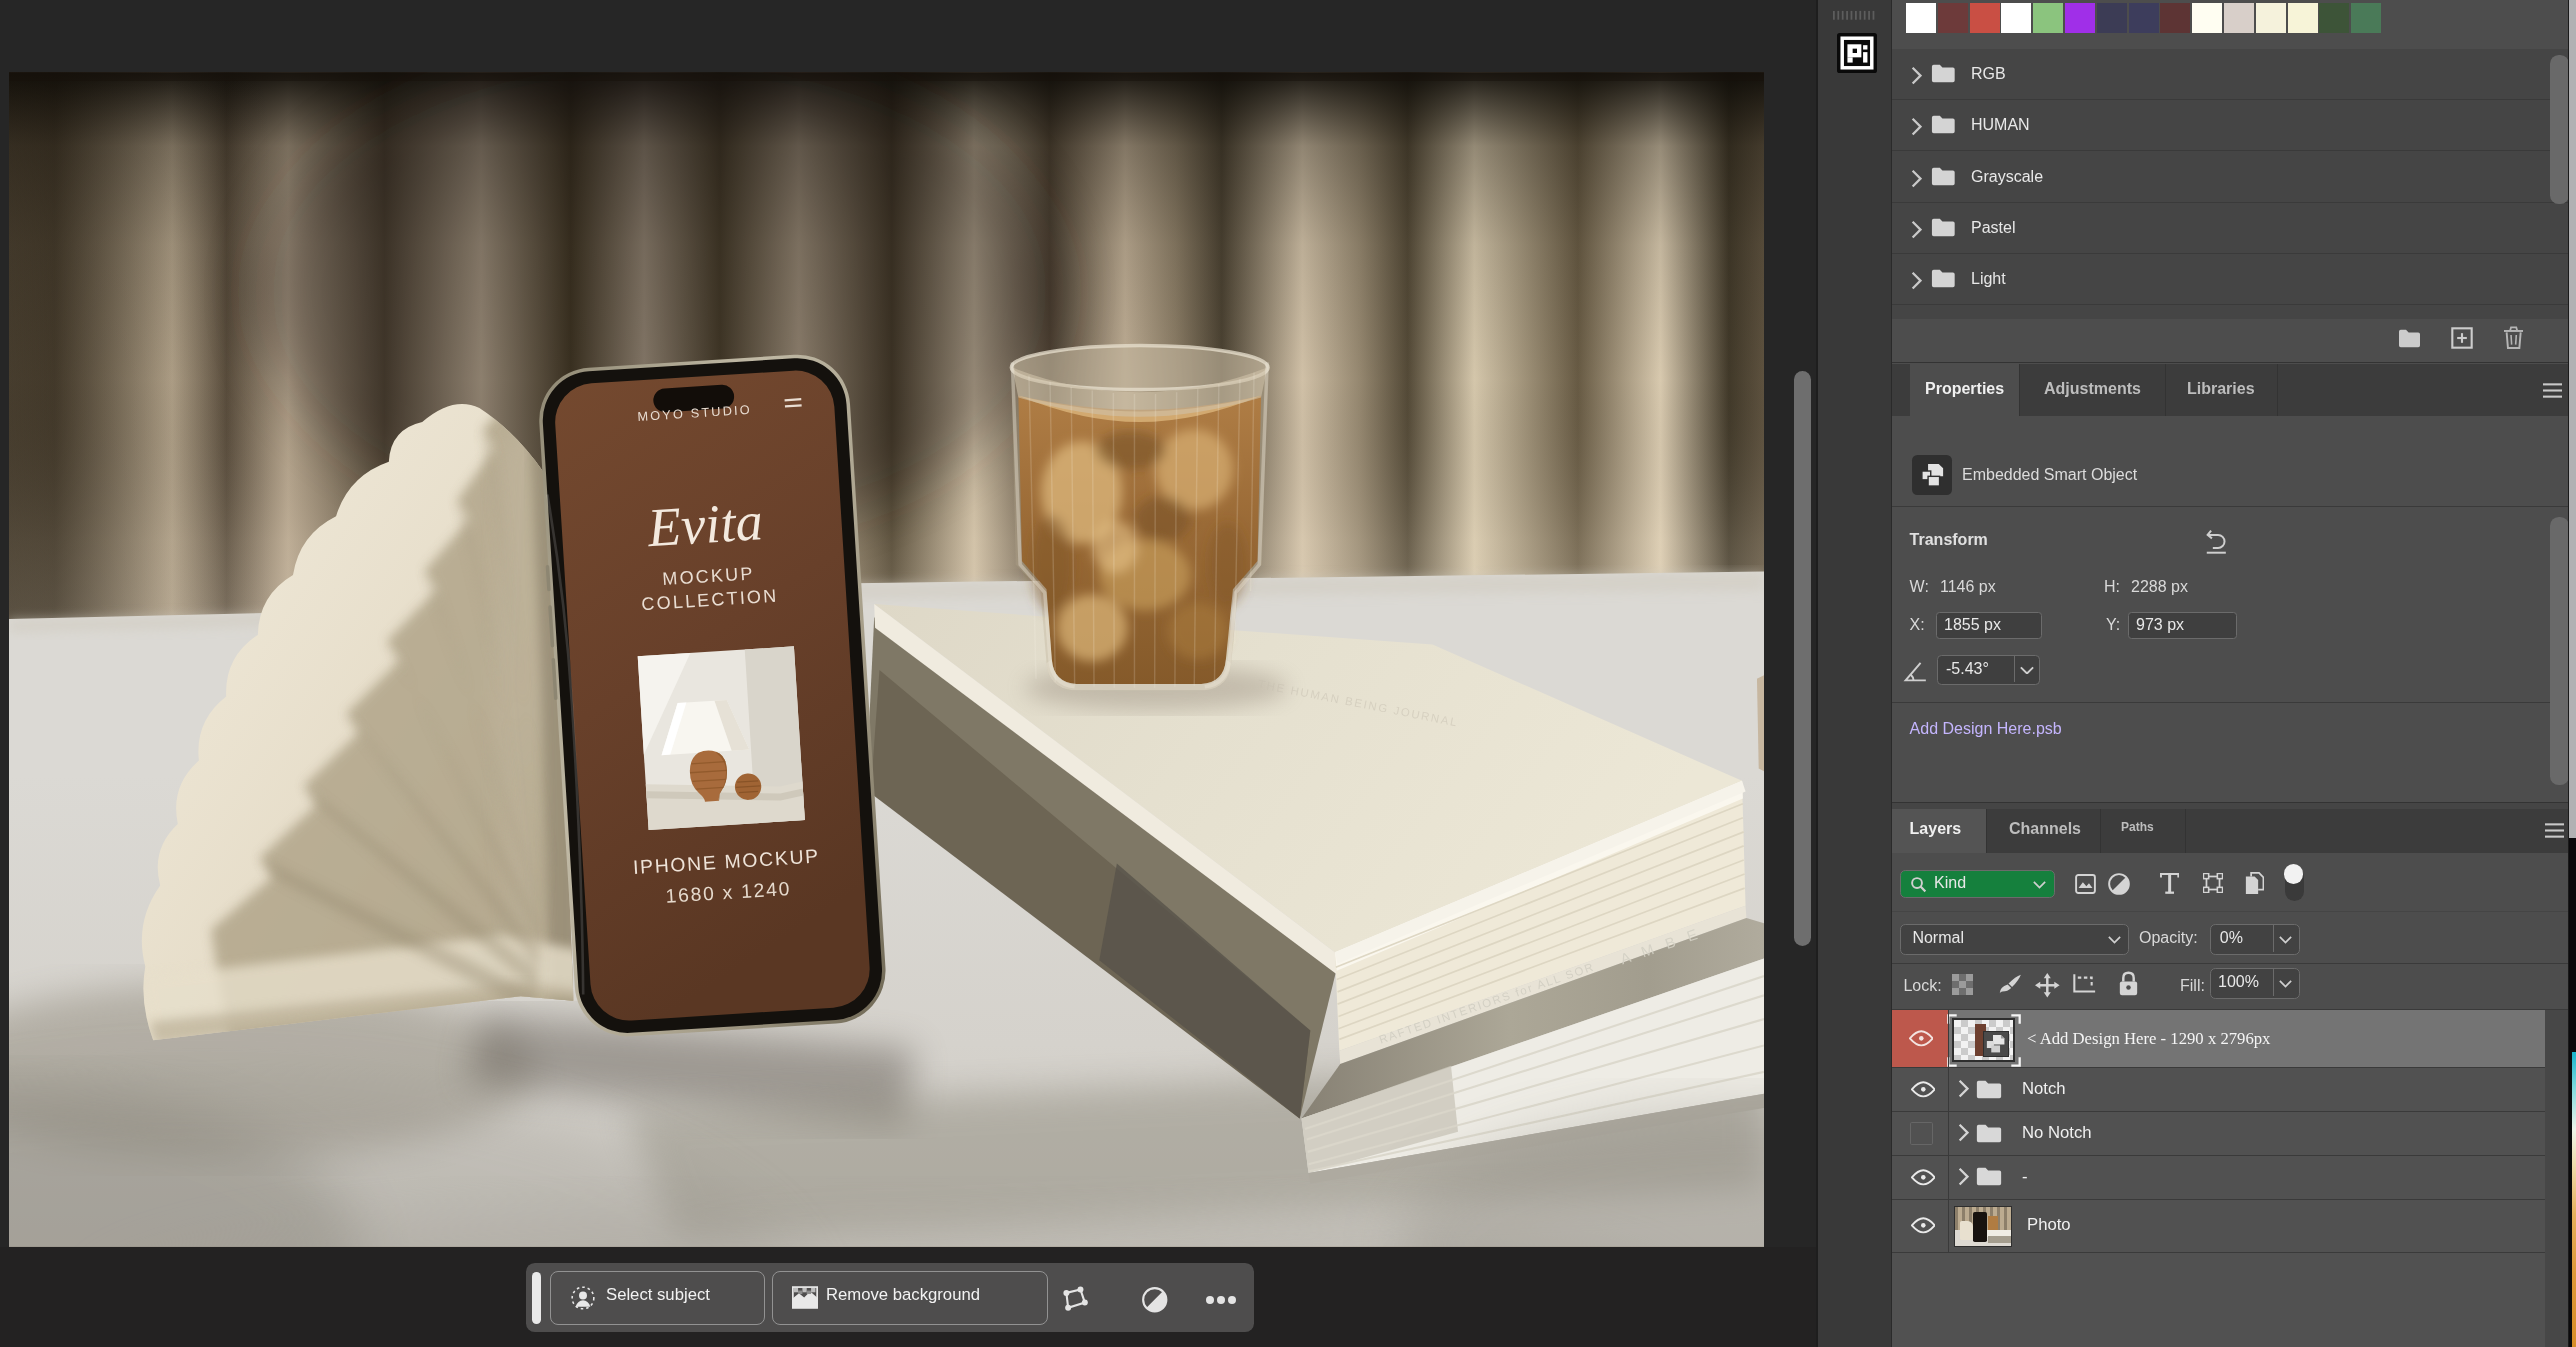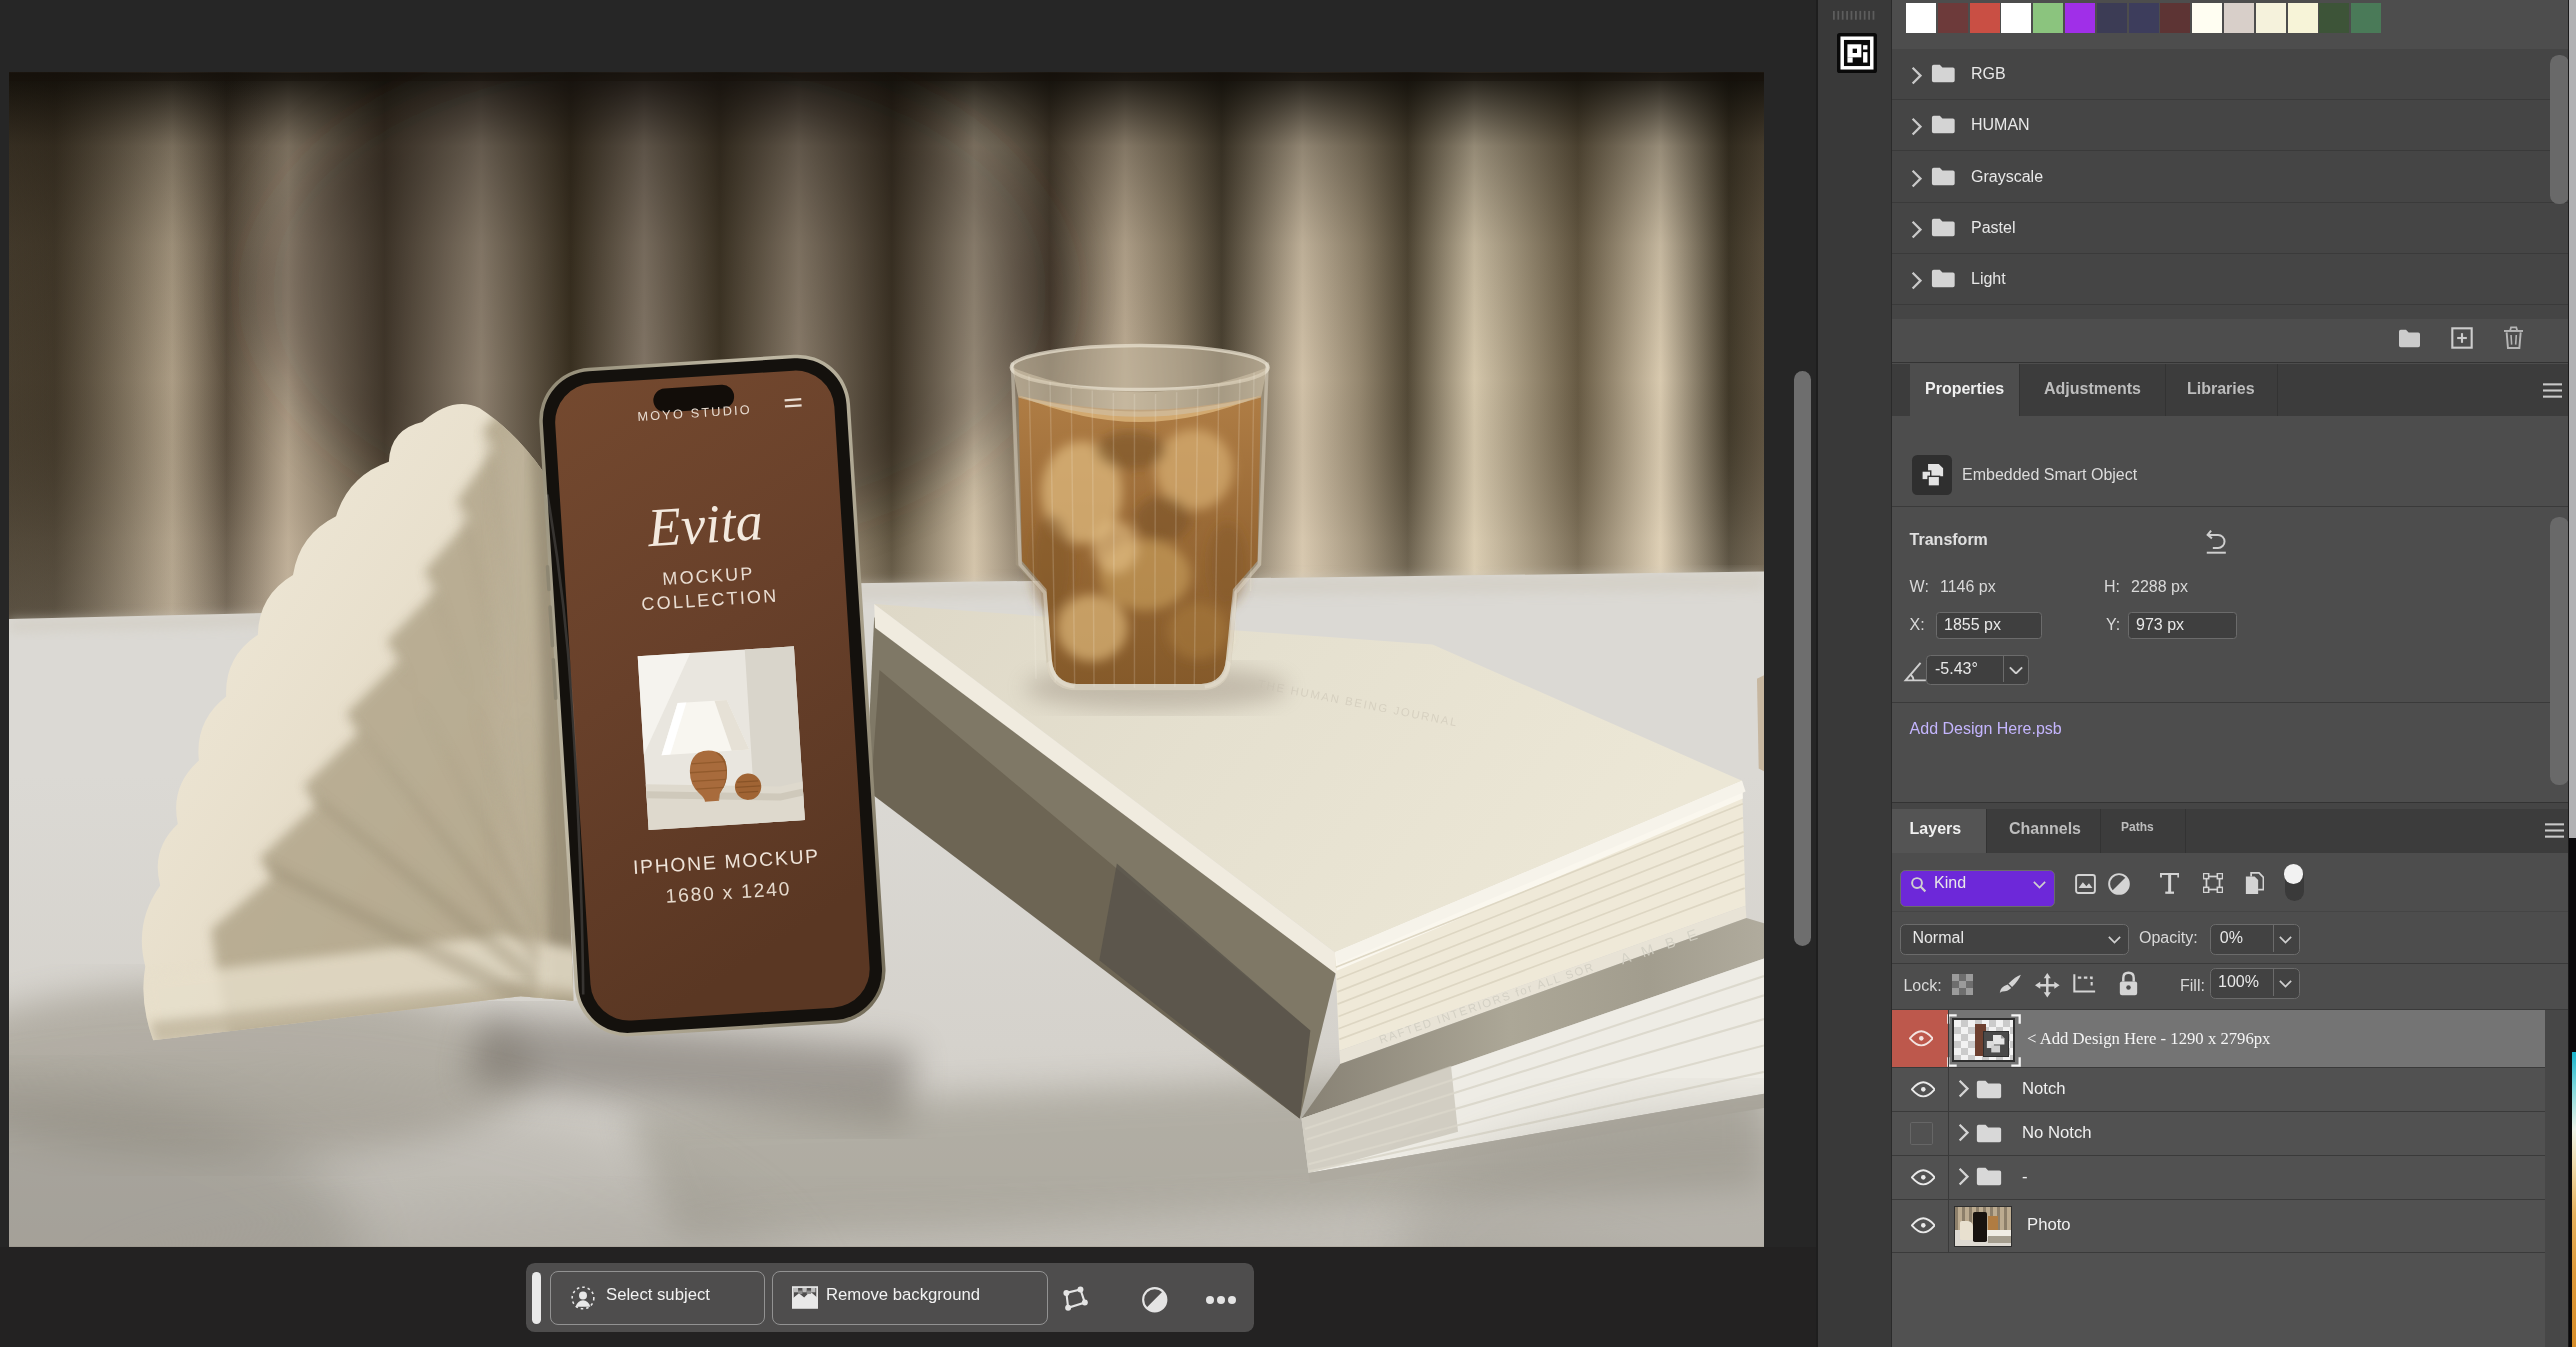--- a/index.html
+++ b/index.html
@@ -481,21 +481,21 @@
         <span class="abs" style="left:7px;top:2.6px;font-size:16px;color:#e8e8e8;">1855 px</span>
       </div>
       <span class="abs" style="left:214px;top:172px;font-size:16px;color:#d9d9d9;">Y:</span>
       <div class="abs" style="left:236px;top:168px;width:109px;height:27px;background:#3f3f3f;border:1.8px solid #6b6b6b;border-radius:3.5px;">
         <span class="abs" style="left:7px;top:2.6px;font-size:16px;color:#e8e8e8;">973 px</span>
       </div>
       <svg class="abs" style="left:11.4px;top:217px;" width="24.6" height="22" viewBox="0 0 28 25">
           <path d="M26 22 L3 22 L20 2" fill="none" stroke="#cfcfcf" stroke-width="2.2"></path>
           <path d="M12 22 A 11 11 0 0 0 8.5 15" fill="none" stroke="#cfcfcf" stroke-width="2.2"></path>
         </svg>
-      <div class="abs" style="left:34px;top:211px;width:103px;height:30px;background:#3f3f3f;border:1.8px solid #6b6b6b;border-radius:4.4px;">
+      <div class="abs" style="left:45px;top:211px;width:103px;height:30px;background:#3f3f3f;border:1.8px solid #6b6b6b;border-radius:4.4px;">
         <span class="abs" style="left:8px;top:3.5px;font-size:16px;color:#e8e8e8;">-5.43°</span>
         <div class="abs" style="left:76px;top:0;width:0.9px;height:26px;background:#6b6b6b;"></div>
         <svg class="abs" style="left:82px;top:9.7px;" width="14" height="8.8" viewBox="0 0 16 10">
             <path d="M1 1.5 L8 8.5 L15 1.5" fill="none" stroke="#cfcfcf" stroke-width="2.2"></path>
           </svg>
       </div>
       <div class="abs" style="left:0;top:258px;width:677px;height:0.9px;background:#3a3a3a;"></div>
       <span class="abs" style="left:17.6px;top:276px;font-size:16px;color:#c4b5fd;">Add Design Here.psb</span>
       <div class="abs" style="left:658px;top:73px;width:18.5px;height:268px;background:#696969;border-radius:8.8px;"></div>
     </div>
@@ -511,21 +511,21 @@
       <div class="abs" style="left:293px;top:0;width:0.9px;height:44px;background:#333;"></div>
       <svg class="abs" style="left:653px;top:14px;" width="19.3" height="15" viewBox="0 0 22 17">
           <g stroke="#c9c9c9" stroke-width="2.4">
             <line x1="0" y1="1.5" x2="22" y2="1.5"></line>
             <line x1="0" y1="8.5" x2="22" y2="8.5"></line>
             <line x1="0" y1="15.5" x2="22" y2="15.5"></line>
           </g>
         </svg>
     </div>
     <div class="abs" style="left:0;top:853px;width:677px;height:156px;background:#4d4d4d;">
-      <div class="abs" style="left:8px;top:16.7px;width:155px;height:37px;background:#6d28d9;border:1.8px solid #6b6b6b;border-radius:5.3px;">
+      <div class="abs" style="left:8px;top:16.7px;width:155px;height:28px;background:#15803d;border:1.8px solid #6b6b6b;border-radius:5.3px;">
         <svg class="abs" style="left:8.8px;top:5.3px;" width="16.7" height="16.7" viewBox="0 0 19 19">
             <circle cx="8" cy="8" r="5.6" fill="none" stroke="#cfcfcf" stroke-width="2.2"></circle>
             <line x1="12" y1="12" x2="17.5" y2="17.5" stroke="#cfcfcf" stroke-width="2.6"></line>
           </svg>
         <span class="abs" style="left:33px;top:3.5px;font-size:16px;color:#e8e8e8;">Kind</span>
         <svg class="abs" style="left:132px;top:10.6px;" width="13" height="8" viewBox="0 0 15 9">
             <path d="M1 1 L7.5 7.5 L14 1" fill="none" stroke="#cfcfcf" stroke-width="2"></path>
           </svg>
       </div>
       <svg class="abs" style="left:183px;top:21px;" width="21" height="20" viewBox="0 0 24 23">

